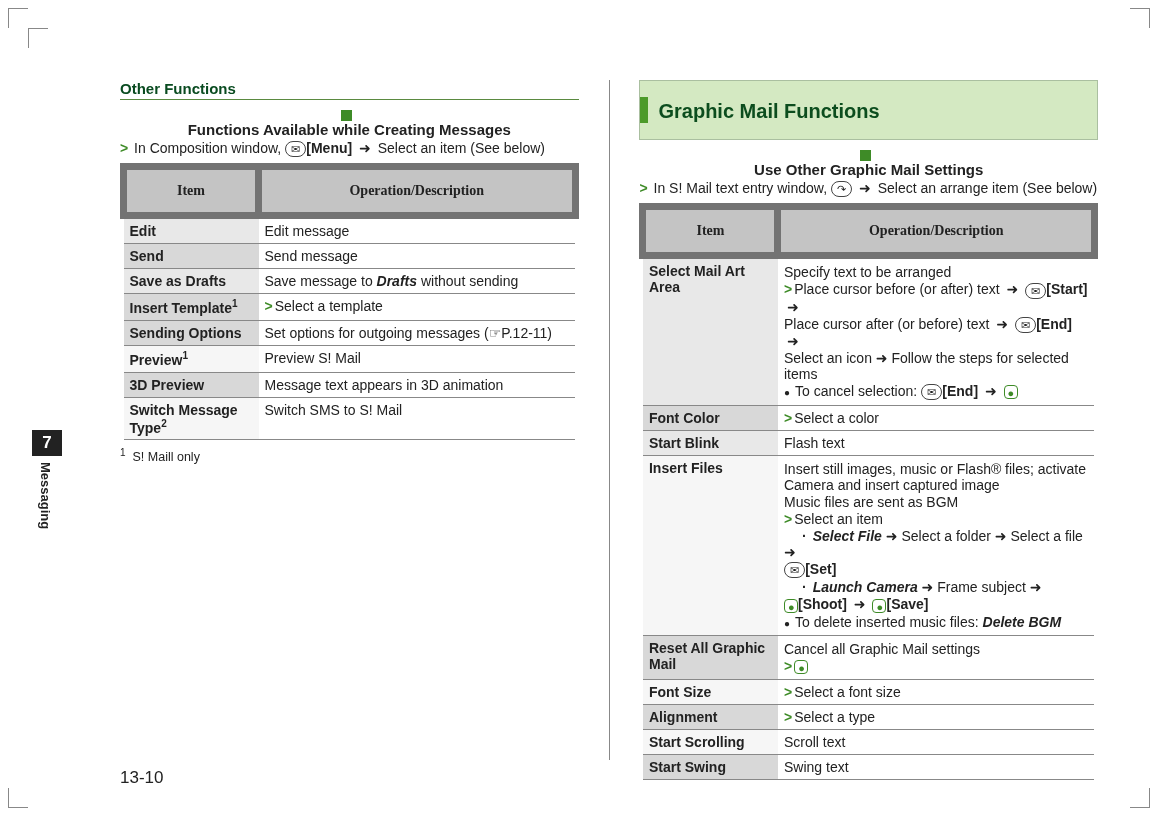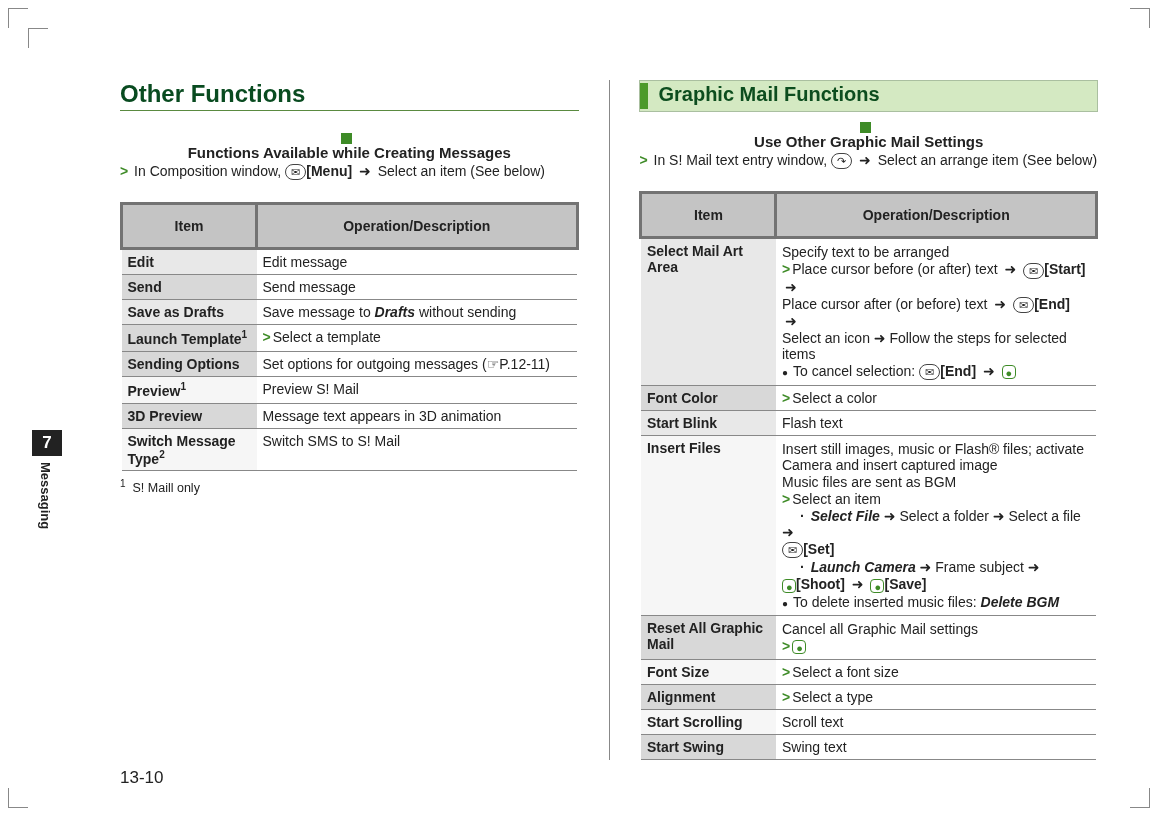--- a/index.html
+++ b/index.html
@@ -24,33 +24,33 @@
     position: relative;
   }
   .col-left { margin-left: 60px; }
   .divider {
     width: 1px;
     background: #888;
     margin: 0 10px;
     height: 680px;
   }
   h1.section-title {
-    font-size: 24px;
+    font-size: 15px;
     font-weight: bold;
     color: #094b20;
     border-bottom: 1.5px solid #5a8a40;
     padding-bottom: 2px;
-    margin-bottom: 22px;
+    margin-bottom: 10px;
   }
   .green-banner {
     display: flex;
-    align-items: flex-start;
+    align-items: flex-end;
     background: #d4e9c2;
     border: 1px solid #aabfa0;
-    padding: 2px 0;
+    padding: 16px 0;
     margin-bottom: 10px;
   }
   .green-banner .bar {
     width: 8px;
     height: 26px;
     background: #4c9a2a;
     margin-right: 10px;
   }
   .green-banner .banner-title {
     font-size: 20px;
@@ -70,21 +70,21 @@
     margin-right: 6px;
   }
   .sub-head .sub-title {
     font-size: 15px;
     font-weight: bold;
   }
   .gt { color: #3e8b27; font-weight: bold; margin-right: 2px; }
   .arrow { margin: 0 3px; }
   .intro {
     font-size: 14px;
-    margin-bottom: 22px;
+    margin-bottom: 6px;
   }
   .kbtn {
     display: inline-block;
     border: 1px solid #444;
     border-radius: 10px;
     padding: 0 5px;
     font-size: 11px;
     line-height: 14px;
     vertical-align: middle;
     background: #fff;
@@ -99,24 +99,25 @@
     height: 14px;
     text-align: center;
   }
   table.func {
     width: 100%;
     border-collapse: collapse;
     font-size: 14px;
   }
   table.func th {
     background: #c4c4c4;
-    border: 3px solid #737373;
+    border: 7px solid #737373;
     padding: 13px 6px;
     font-weight: bold;
     text-align: center;
+    font-family: Liberation Serif, serif;
   }
   table.func td {
     border-bottom: 1px solid #888;
     padding: 4px 6px;
     vertical-align: top;
   }
   table.func tr:nth-child(even) td.item { background: #e8e8e8; }
   table.func tr:nth-child(odd)  td.item { background: #f6f6f6; }
   table.func tr:nth-child(even) td { background: #fff; }
   table.func tr.alt td.item { background: #d8d8d8; }
@@ -223,21 +224,21 @@
         <td class="item">Send</td>
         <td>Send message</td>
       </tr>
       <tr>
         <td class="item">Save as Drafts</td>
         <td>
           <span>Save message to </span><span class="bold italic">Drafts</span><span> without sending</span>
         </td>
       </tr>
       <tr class="alt">
-        <td class="item"><span>Launch Template</span><sup class="tiny">1</sup></td>
+        <td class="item"><span>Insert Template</span><sup class="tiny">1</sup></td>
         <td><span class="gt">&gt;</span><span>Select a template</span></td>
       </tr>
       <tr class="alt">
         <td class="item">Sending Options</td>
         <td>Set options for outgoing messages (☞P.12-11)</td>
       </tr>
       <tr>
         <td class="item"><span>Preview</span><sup class="tiny">1</sup></td>
         <td>Preview S! Mail</td>
       </tr>

